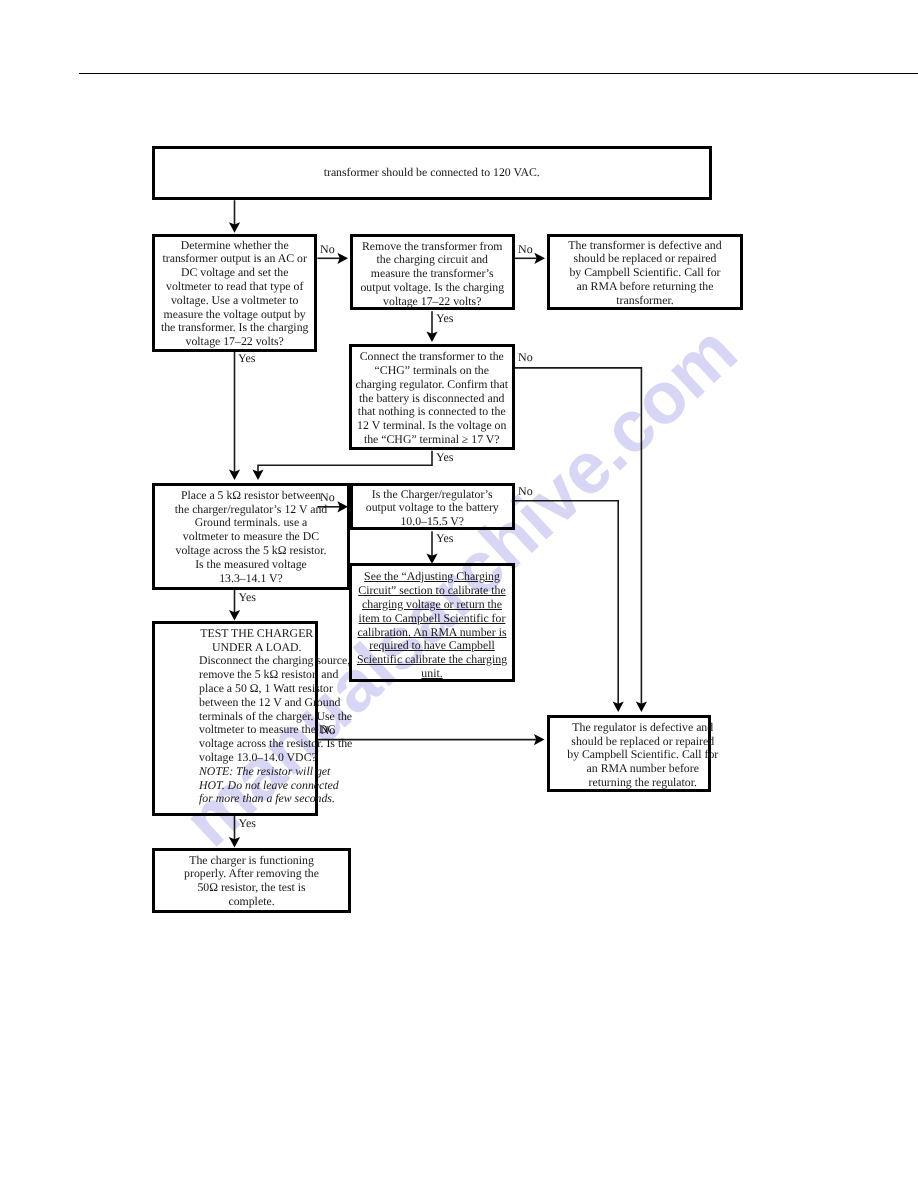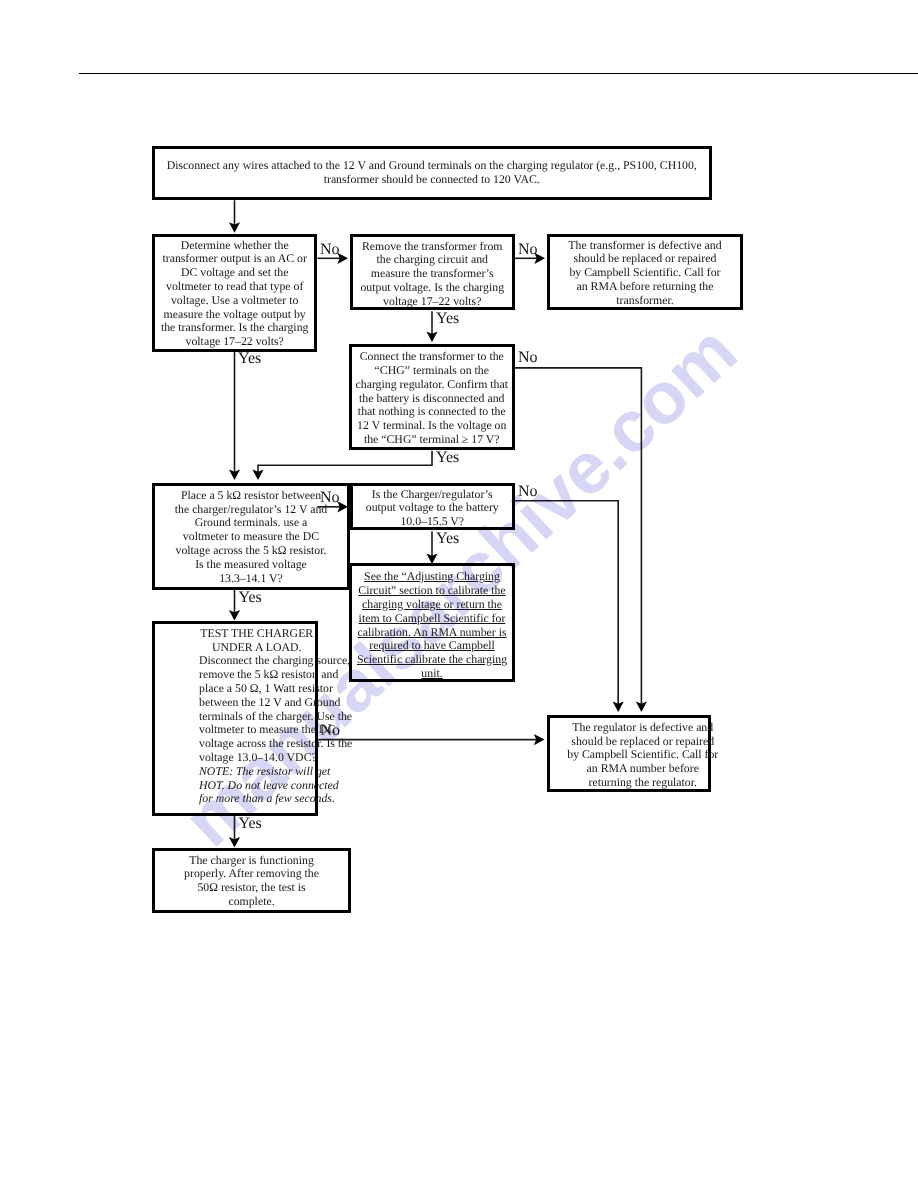--- a/index.html
+++ b/index.html
@@ -9,21 +9,21 @@
   #page{position:relative;width:918px;height:1188px;overflow:hidden;background:#fff;}
   .rule{position:absolute;background:#000;}
   #wmwrap{position:absolute;left:0;top:0;width:918px;height:1188px;pointer-events:none;overflow:hidden;}
   .wm{position:absolute;color:#d7d7f5;font-weight:700;white-space:nowrap;
       font-family:"Liberation Sans",sans-serif;font-size:73px;}
   .box{position:absolute;border:3px solid #000;background:transparent;
        box-sizing:border-box;display:flex;align-items:center;justify-content:center;}
   .box .t{width:100%;text-align:center;color:#161616;position:relative;top:1px;}
   .box .ln{font-size:11.8px;line-height:13.8px;white-space:nowrap;}
   .box .ln.it{font-style:italic;}
-  .lbl{position:absolute;font-size:16px;line-height:13px;color:#161616;white-space:nowrap;}
+  .lbl{position:absolute;font-size:12px;line-height:13px;color:#161616;white-space:nowrap;}
   svg#conn{position:absolute;left:0;top:0;width:918px;height:1188px;overflow:visible;}
 </style>
 </head>
 <body>
 
 <div id="page">
 
   <div id="wmwrap">
     <div class="wm" style="left:168px;top:802px;transform:rotate(-43deg);transform-origin:0 0;">manualsarchive.com</div>
   </div>
@@ -58,21 +58,20 @@
       <path d="M612.60,701.40 L618.20,712.00 L623.80,701.40 L618.20,703.70 Z"></path>
       <path d="M426.40,553.40 L432.00,564.00 L437.60,553.40 L432.00,555.70 Z"></path>
       <path d="M228.90,609.90 L234.50,620.50 L240.10,609.90 L234.50,612.20 Z"></path>
       <path d="M533.90,734.00 L544.50,739.60 L533.90,745.20 L536.20,739.60 Z"></path>
       <path d="M228.90,836.90 L234.50,847.50 L240.10,836.90 L234.50,839.20 Z"></path>
     </g>
   </svg>
 
   <div class="box" style="left:152px;top:146px;width:559.5px;height:54px;">
     <div class="t" style="top:0px;">
-      <div class="ln">Disconnect any wires attached to the 12 V and Ground terminals on the charging regulator (e.g., PS100, CH100,</div>
       <div class="ln">transformer should be connected to 120 VAC.</div>
     </div>
   </div>
   <div class="box" style="left:152px;top:234px;width:165.4px;height:117.5px;">
     <div class="t" style="top:1px;">
       <div class="ln">Determine whether the</div>
       <div class="ln">transformer output is an AC or</div>
       <div class="ln">DC voltage and set the</div>
       <div class="ln">voltmeter to read that type of</div>
       <div class="ln">voltage. Use a voltmeter to</div>

